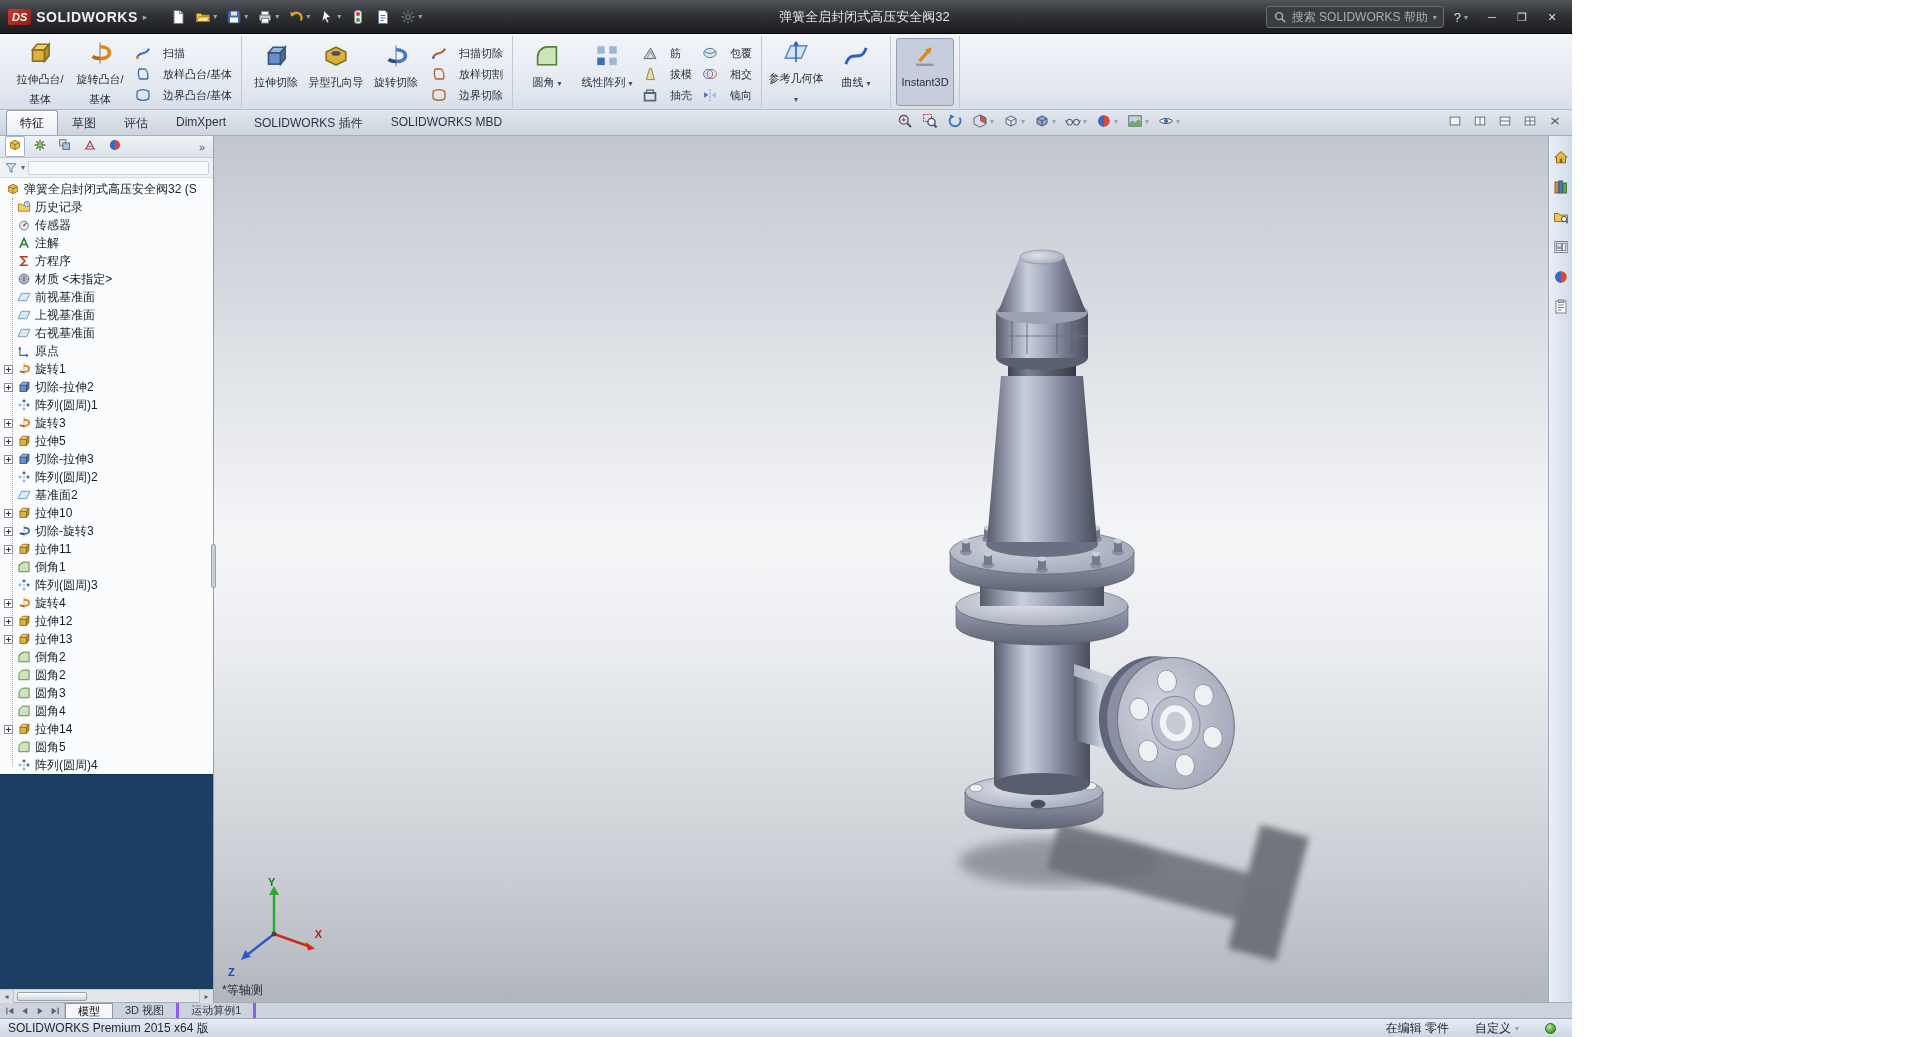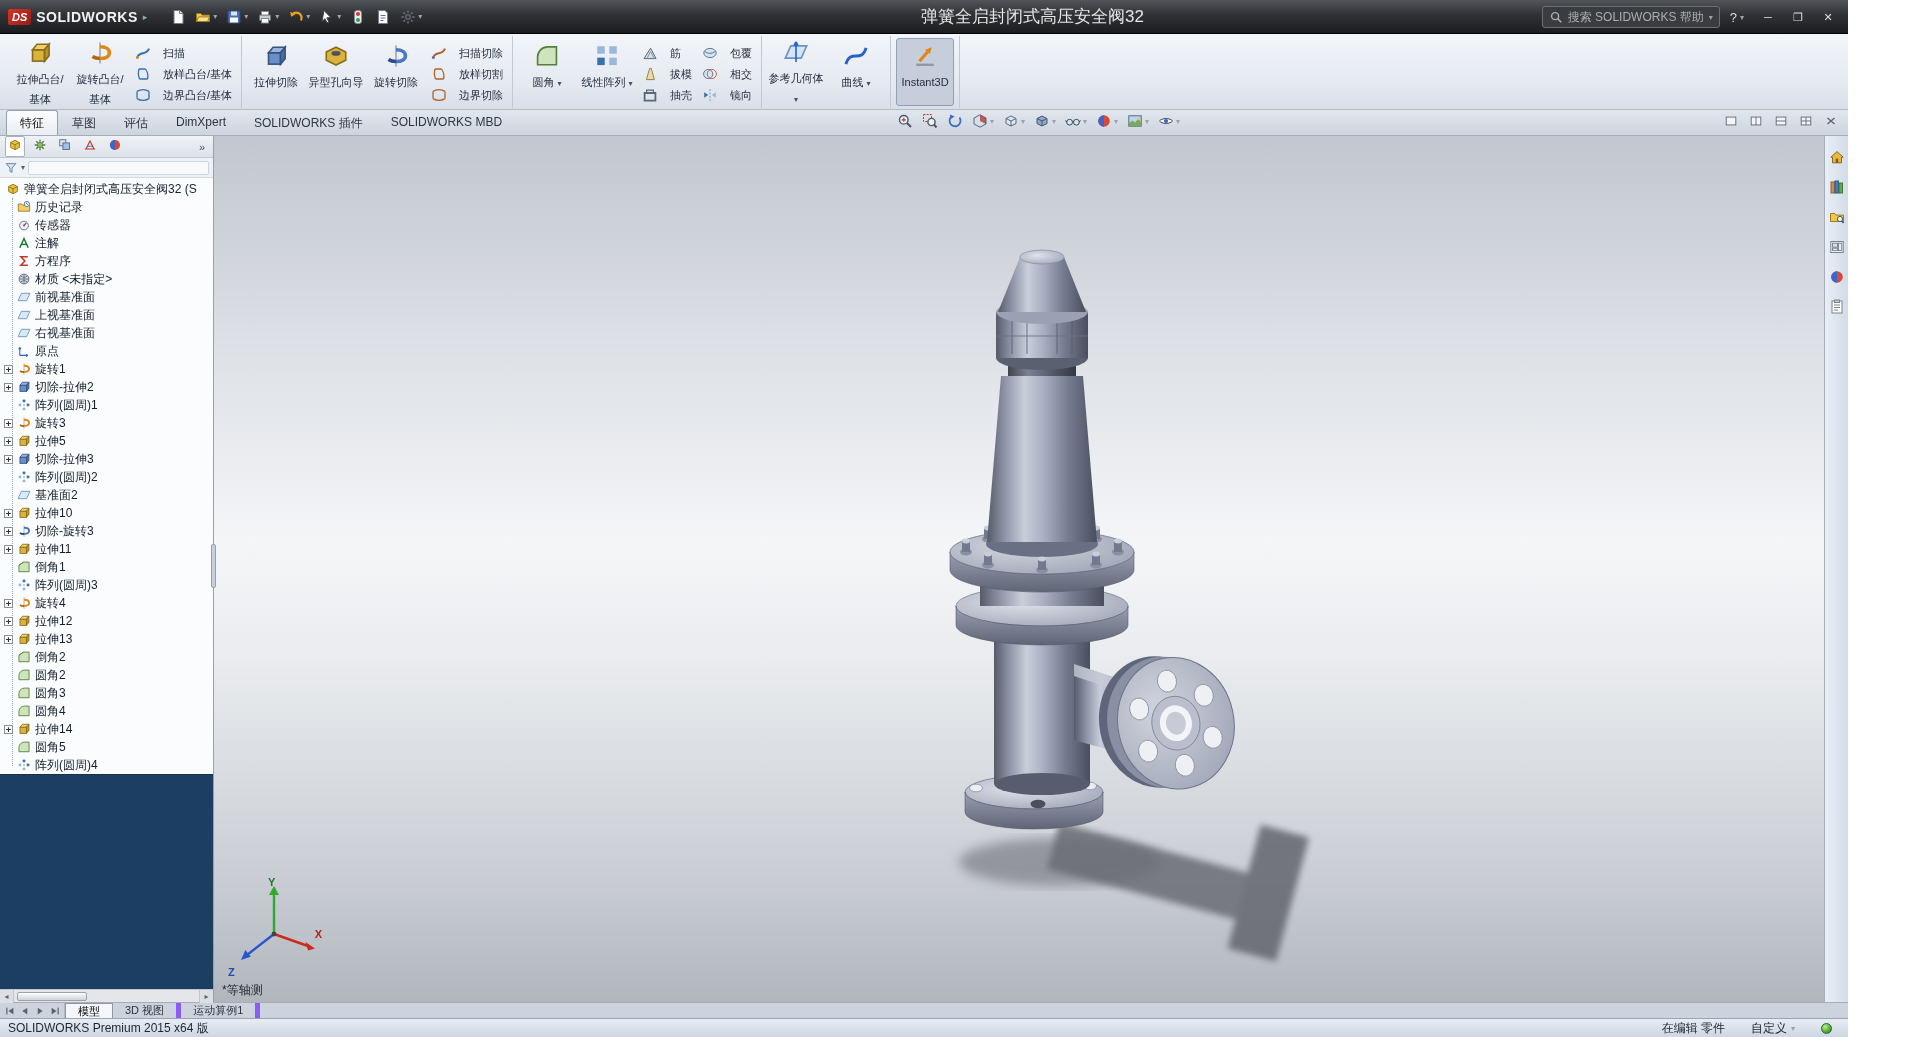--- a/index.html
+++ b/index.html
@@ -1,29 +1,29 @@
 <!DOCTYPE html>
 <html><head>
 <meta charset="utf-8">
 <style>
   * { box-sizing: border-box; margin:0; padding:0; }
   html,body { width:1908px; height:1037px; overflow:hidden; }
   body { font-family:"Liberation Sans", sans-serif; font-size:12px; background:#fff; -webkit-user-select:none; user-select:none; }
-  .app { width:1848px; height:1037px; display:flex; flex-direction:column; }
+  .app { width:1572px; height:1037px; display:flex; flex-direction:column; }
 
   
   .titlebar { height:34px; flex:0 0 34px; background:linear-gradient(180deg,#515459 0%,#303236 45%,#1b1d20 100%); color:#eee; display:flex; align-items:center; position:relative; border-bottom:1px solid #000; }
   .brand { display:flex; align-items:center; gap:5px; padding:0 10px 0 8px; }
   .brand .ds { background:linear-gradient(135deg,#d8342a,#8e1f18); color:#fff; font-weight:bold; font-style:italic; font-size:11px; padding:2px 4px; border-radius:2px; }
   .brand .bw { font-weight:bold; font-size:14px; letter-spacing:.5px; color:#f2f2f2; }
   .brand .marr { color:#9aa; font-size:9px; }
   .qat { display:flex; align-items:center; gap:3px; margin-left:10px; }
   .qbtn { display:flex; align-items:center; padding:2px 3px; border-radius:2px; }
   .dd::after { content:"▾"; font-size:8px; color:#99a2ad; margin-left:2px; }
-  .doc-title { position:absolute; left:55%; transform:translateX(-50%); font-size:17px; color:#e6e6e6; white-space:nowrap;margin-left:16px; }
+  .doc-title { position:absolute; left:55%; transform:translateX(-50%); font-size:13px; color:#e6e6e6; white-space:nowrap; }
   .tb-right { position:absolute; right:6px; top:0; height:34px; display:flex; align-items:center; gap:10px; }
   .searchbox { display:flex; align-items:center; gap:5px; background:#3a3c40; border:1px solid #6a6d72; border-radius:3px; height:22px; padding:0 6px; width:178px; }
   .sph { color:#a8adb5; font-size:12px; flex:1; white-space:nowrap; overflow:hidden; }
   .sdd { color:#99a2ad; font-size:8px; }
   .helpbtn { color:#ddd; font-size:13px; display:flex; align-items:center; gap:3px; }
   .winctl { display:flex; align-items:center; gap:2px; }
   .wbtn { width:28px; height:22px; display:flex; align-items:center; justify-content:center; color:#ddd; font-size:11px; border-radius:2px; }
 
   
   .ribbon { height:76px; flex:0 0 76px; background:linear-gradient(180deg,#f2f5f9 0%,#e4e9f1 70%,#d8dfe9 100%); border-bottom:1px solid #b6bcc6; display:flex; align-items:stretch; padding:2px 4px 1px 6px; }
@@ -85,21 +85,21 @@
 
   
   .taskpane { width:24px; flex:0 0 24px; background:linear-gradient(90deg,#e9eff7,#d2dbe7); border-left:1px solid #a5adb9; display:flex; flex-direction:column; align-items:center; padding-top:12px; gap:12px; }
   .tpbtn { width:18px; height:18px; display:flex; align-items:center; justify-content:center; border-radius:2px; }
 
   
   .bottombar { height:16px; flex:0 0 16px; background:#ccd3dc; border-top:1px solid #a5adb9; display:flex; align-items:stretch; font-size:11px; }
   .navbtns { display:flex; align-items:center; gap:0; padding:0 2px; border-right:1px solid #b4bac4; }
   .navbtn { width:15px; height:14px; display:flex; align-items:center; justify-content:center; }
   .btabs { display:flex; align-items:stretch; }
-  .btab { padding:0 12px; display:flex; align-items:center; color:#2c3642; border-right:5px solid #8b5cf6; white-space:nowrap; }
+  .btab { padding:0 12px; display:flex; align-items:center; color:#2c3642; border-right:3px solid #8b5cf6; white-space:nowrap; }
   .btab.active { background:#f5f7fa; border:1px solid #8e99a8; border-bottom:none; color:#000; }
 
   
   .statusbar { height:19px; flex:0 0 19px; background:linear-gradient(#e8edf4,#ccd6e3); border-top:1px solid #9aa4b2; display:flex; align-items:flex-end; padding:0 8px; color:#1d2630; position:relative; }
   .status-right { position:absolute; right:16px; display:flex; align-items:center; gap:22px; }
   .customdd { display:flex; align-items:center; gap:4px; padding:0 4px; }
   .statusgem { width:11px; height:11px; border-radius:50%; background:radial-gradient(circle at 35% 30%,#b8f09a,#3f9e2f 70%,#236318); border:1px solid #2a6a1c; }
 
   .icw { display:inline-flex; }
   .icw svg { width:100%; height:100%; display:block; }

